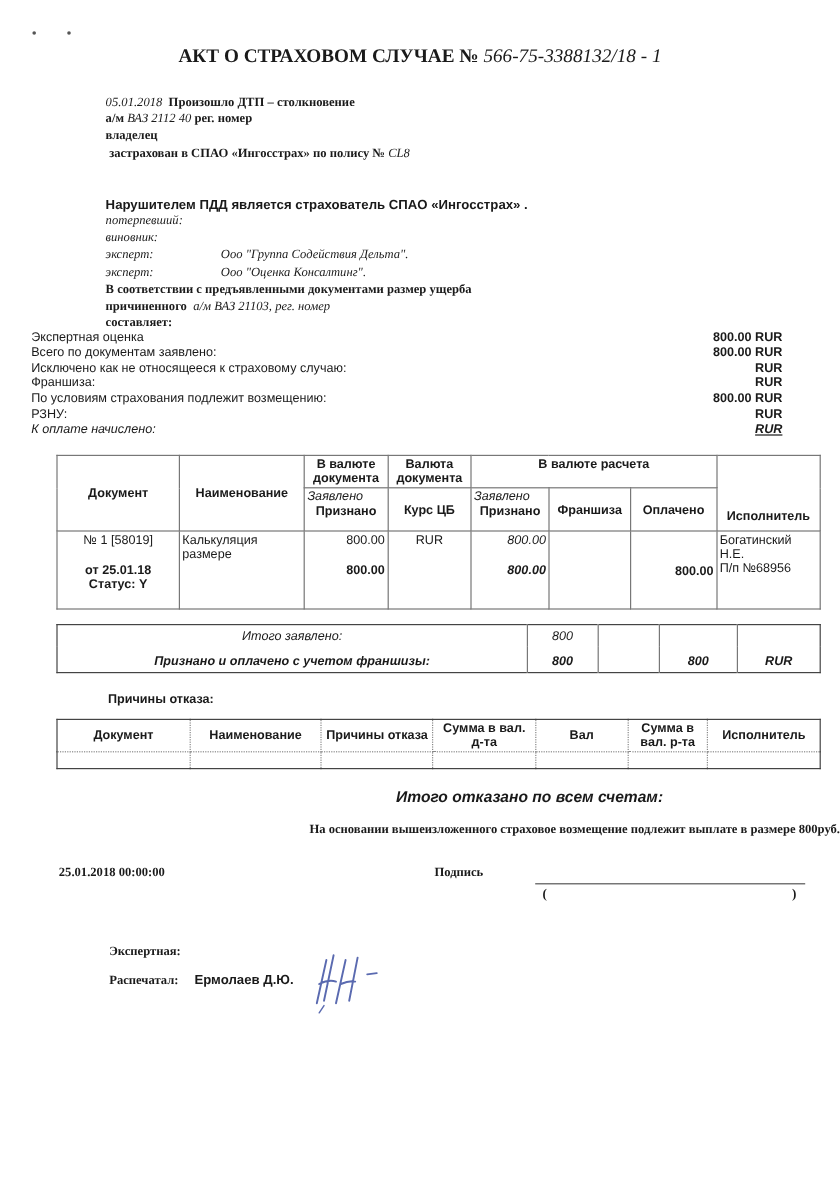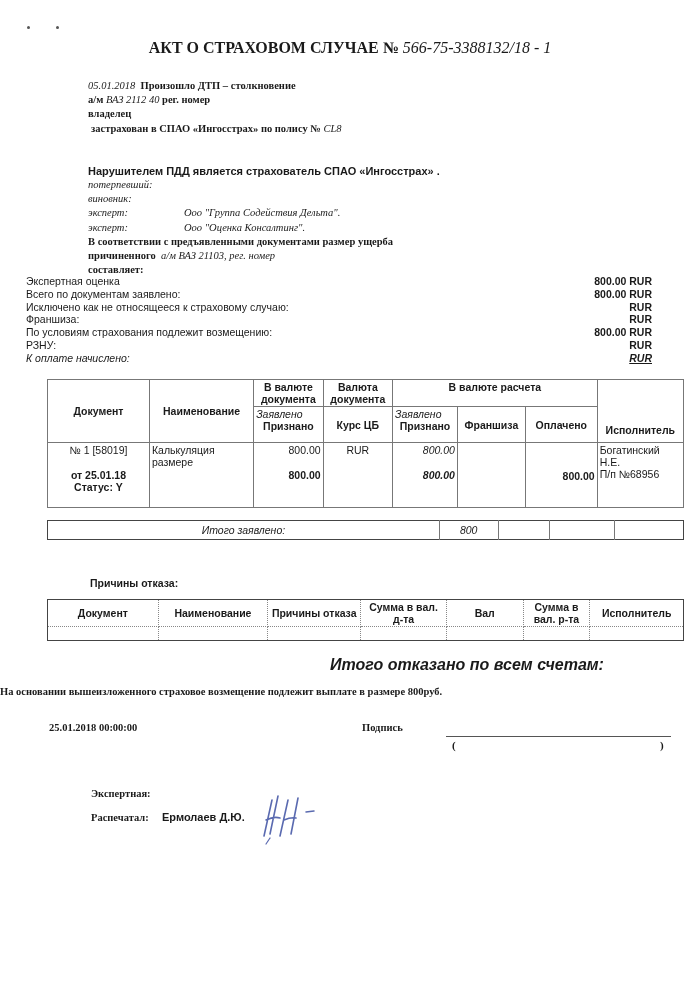--- a/index.html
+++ b/index.html
@@ -37,22 +37,22 @@
 
   .t2 { left: 47px; top: 520px; width: 637px; border: 1.3px solid #444; }
   .t2 td { border-left: 1px solid #777; border-right: 1px solid #777; padding: 1px 2px; height: 16px; font-style: italic; }
   .t2 .r { text-align: center; }
 
   .reasons-lbl { left: 90px; top: 577px; font-size: 10.5px; font-weight: bold; }
 
   .t3 { left: 47px; top: 599px; width: 637px; border: 1.3px solid #444; }
   .t3 td { border: 1px dotted #888; padding: 1px 2px; text-align: center; font-weight: bold; vertical-align: middle; line-height: 12px; }
 
-  .total-refused { left: 330px; top: 656px; font-size: 16px; font-weight: bold; font-style: italic; }
-  .basis { left: 0; width: 700px; top: 686px; text-align: left; font-size: 10.5px; font-weight: bold; }
+  .total-refused { left: 330px; top: 656px; font-size: 13px; font-weight: bold; font-style: italic; }
+  .basis { left: 0; width: 700px; top: 686px; text-align: right; font-size: 10.5px; font-weight: bold; }
   .date { left: 49px; top: 722px; font-size: 10.5px; font-weight: bold; }
   .sign-lbl { left: 362px; top: 722px; font-size: 10.5px; font-weight: bold; }
   .sign-line { left: 446px; top: 736px; width: 225px; height: 1px; background: #555; }
   .paren-l { left: 452px; top: 739px; font-size: 11px; font-weight: bold; }
   .paren-r { left: 660px; top: 739px; font-size: 11px; font-weight: bold; }
   .note { left: 91px; top: 788px; font-size: 10.5px; font-weight: bold; }
   .printed-lbl { left: 91px; top: 812px; font-size: 10.5px; font-weight: bold; }
   .printed-name { left: 162px; top: 811px; font-size: 11px; font-weight: bold; }
   .signature { left: 258px; top: 790px; }
 </style>
@@ -207,20 +207,27 @@
       <col style="width:62px">
       <col style="width:66px">
   </colgroup>
   <tbody>
       <tr>
     <td class="r" style="border-left:none">Итого заявлено:</td>
     <td class="r">800</td>
     <td></td>
     <td></td>
     <td style="border-right:none"></td>
+  </tr>
+  <tr>
+    <td class="r b" style="border-left:none;padding-top:4px">Признано и оплачено с учетом франшизы:</td>
+    <td class="r b" style="padding-top:4px">800</td>
+    <td></td>
+    <td class="r b" style="padding-top:4px">800</td>
+    <td class="b" style="border-right:none;text-align:center;padding-top:4px">RUR</td>
   </tr>
 </tbody>
   </table>
 
 <div class="abs reasons-lbl sans">Причины отказа:</div>
 
 <table class="t3">
   <colgroup>
     <col style="width:88px">
       <col style="width:87px">

